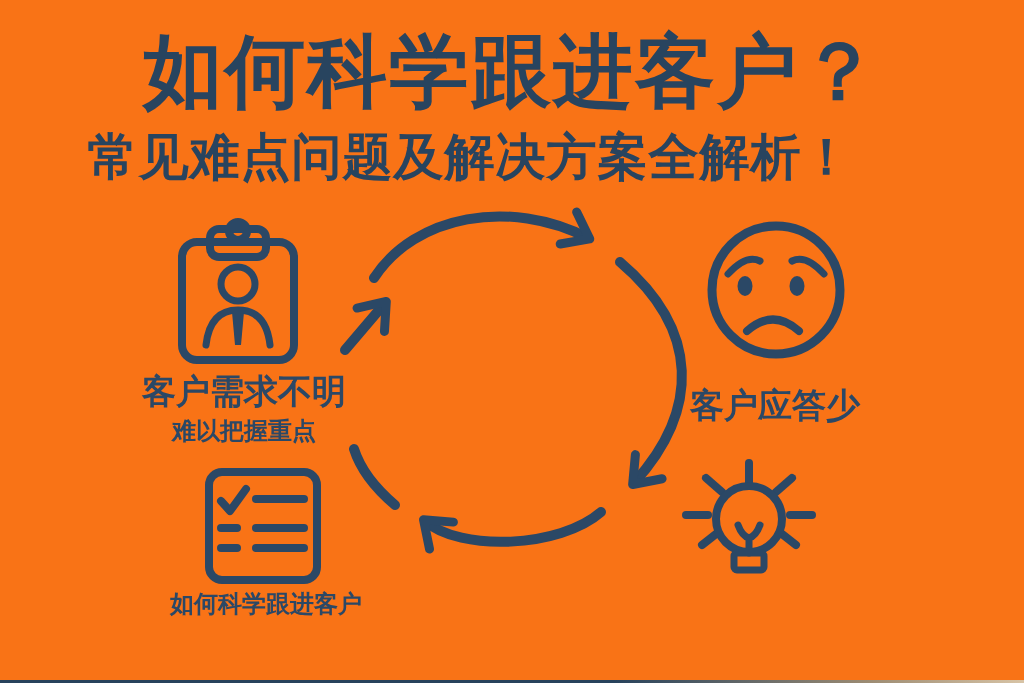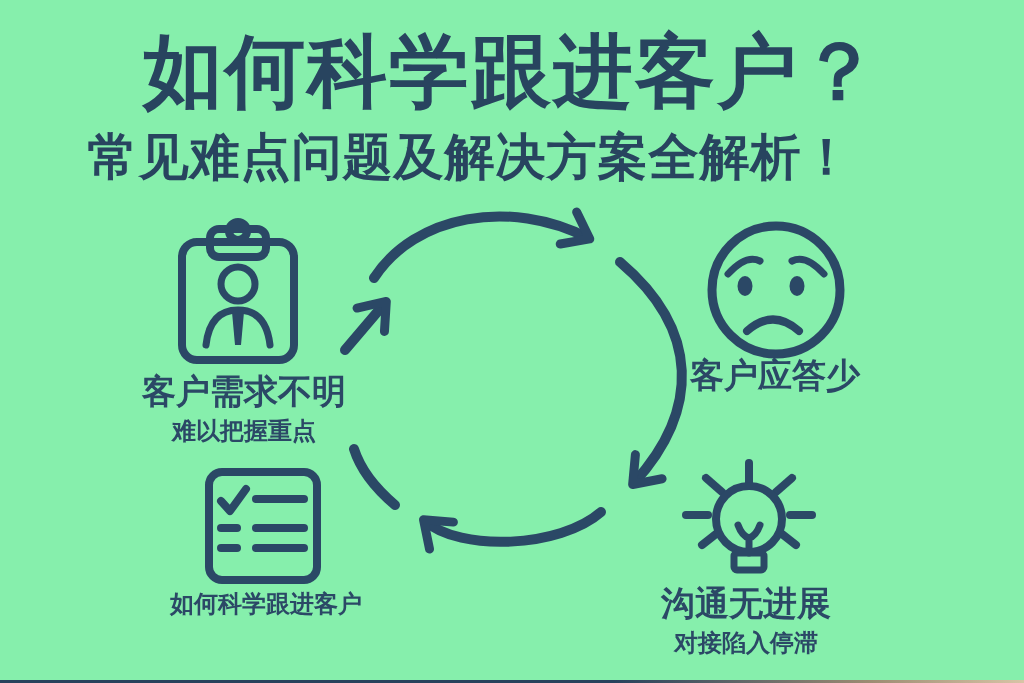--- a/index.html
+++ b/index.html
@@ -1,38 +1,38 @@
 <!DOCTYPE html>
 <html><head>
 <meta charset="utf-8">
 <style>
   html,body{margin:0;padding:0;}
   .canvas{
     position:relative;
     width:1024px;height:683px;
-    background:#86efac;
+    background:#f97316;
     overflow:hidden;
     font-family:"Liberation Sans","DejaVu Sans",sans-serif;
     color:#2b4866;
   }
   .title{
     position:absolute;left:0;top:30px;width:1024px;
     text-align:center;font-size:80px;font-weight:900;
     letter-spacing:2px;line-height:1.05;margin:0;color:#28445f;
   }
   .subtitle{
     position:absolute;left:0;top:130px;width:940px;
     text-align:center;font-size:50px;font-weight:800;
     letter-spacing:1px;line-height:1.1;margin:0;color:#28445f;
   }
   .q-text{position:absolute;width:310px;text-align:center;}
   .q-label{font-size:34px;font-weight:900;line-height:1.25;letter-spacing:0px;}
   .q-sub{font-size:24px;font-weight:700;line-height:1.2;margin-top:4px;}
   .q1-text{left:89px;top:370px;}
-  .q2-text{left:620px;top:354px;}
+  .q2-text{left:620px;top:384px;}
   .q3-text{left:111px;top:586px;}
   .q4-text{left:591px;top:582px;}
   .icon-abs{position:absolute;}
   .bottom-rule{
     position:absolute;left:0;bottom:0;width:1024px;height:3px;
     background:linear-gradient(to right,#27425c 0%,#27425c 60%,#9d8c73 85%,#d8c4a6 100%);
   }
   svg{display:block;}
 </style>
 </head>
@@ -113,19 +113,15 @@
   </div>
 
   <div class="q-text q2-text">
     <div class="q-label">客户应答少</div>
   </div>
 
   <div class="q-text q3-text">
     <div class="q-sub">如何科学跟进客户</div>
   </div>
 
-  <div class="q-text q4-text">
-    <div class="q-label">沟通无进展</div>
-    <div class="q-sub">对接陷入停滞</div>
-  </div>
 
   <div class="bottom-rule"></div>
 </div>
 
 </body></html>

